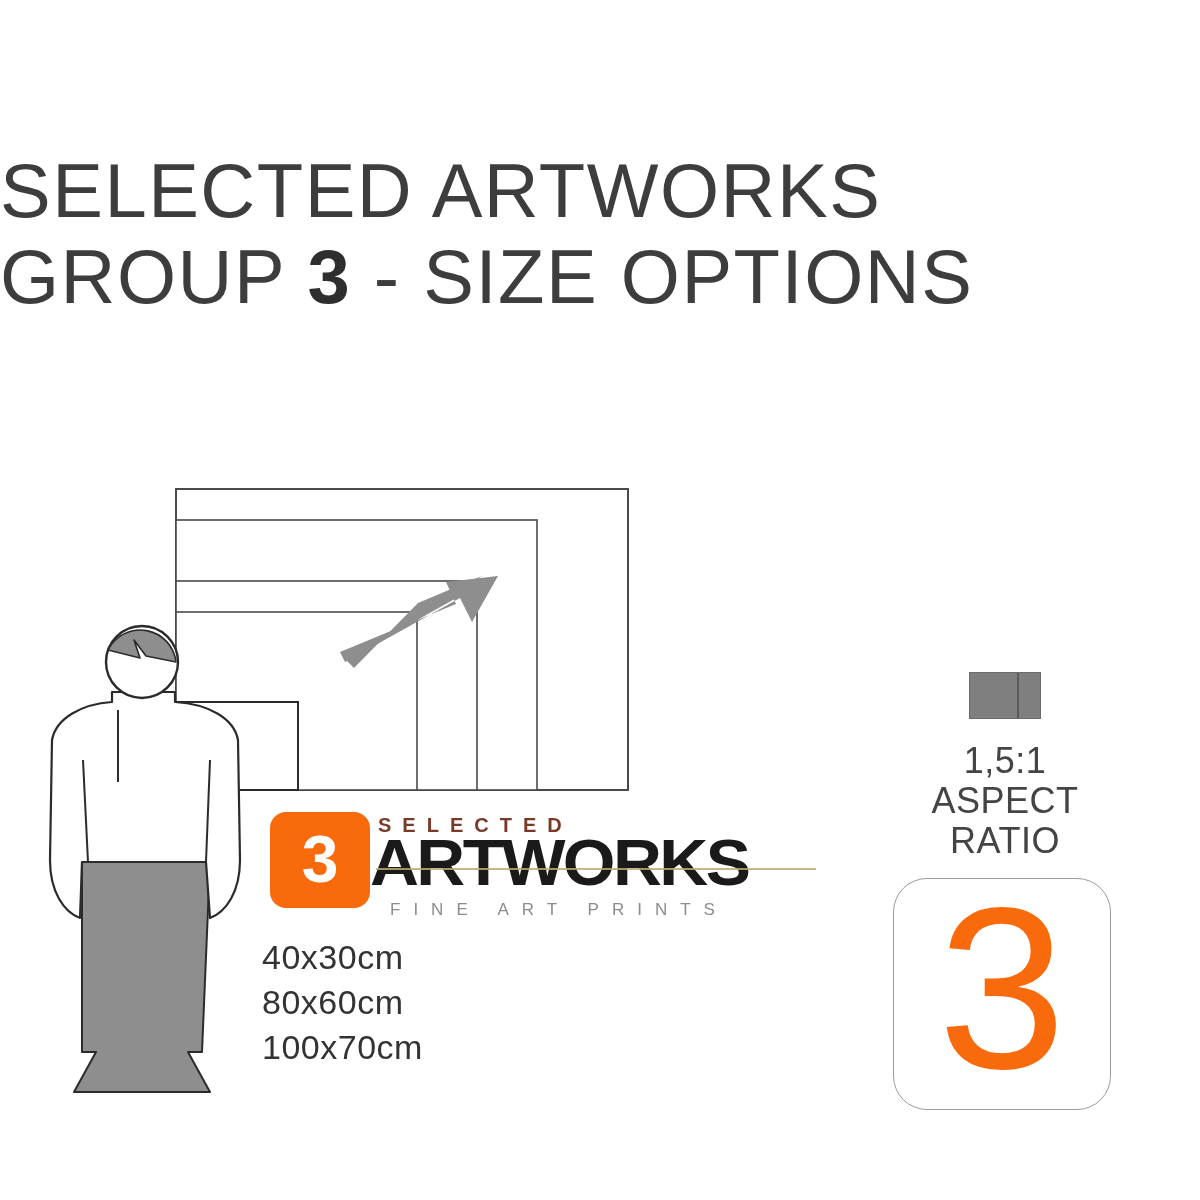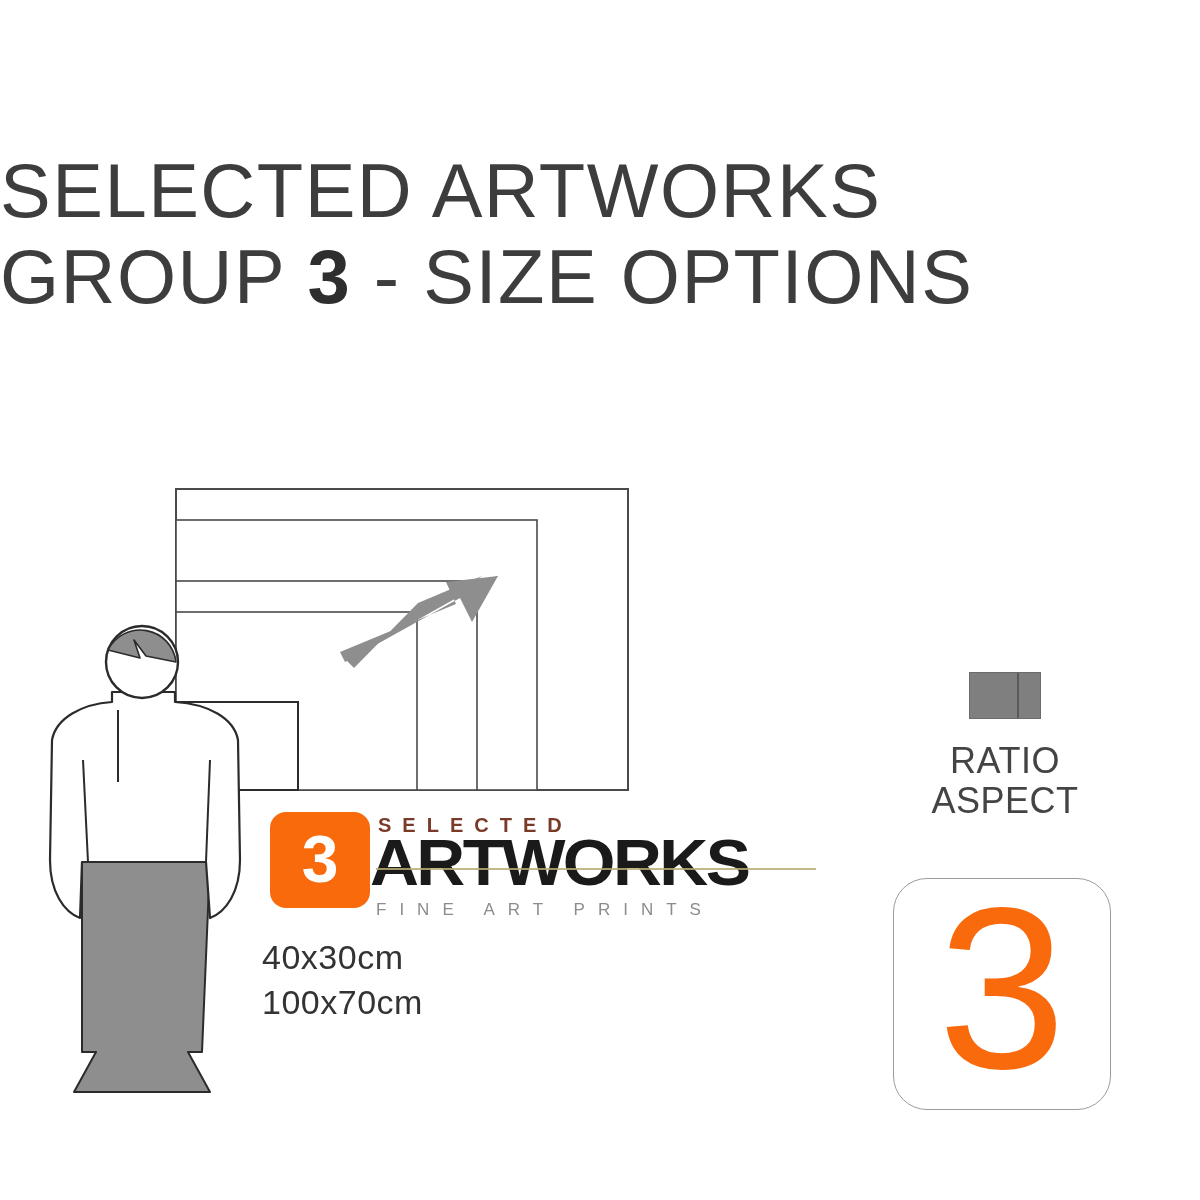--- a/index.html
+++ b/index.html
@@ -122,21 +122,21 @@
     position: absolute;
     left: 6px;
     top: 56px;
     width: 440px;
     height: 2px;
     background: #b8ab73;
     opacity: 0.85;
   }
   #logo-tagline {
     position: absolute;
-    left: 6px;
+    left: 20px;
     top: 88px;
     font-family: "Liberation Sans", sans-serif;
     font-weight: 400;
     font-size: 17px;
     letter-spacing: 13px;
     color: #8c8c8c;
   }
 
   
   #size-list {
@@ -277,30 +277,32 @@
     <div id="logo-lockup">
       <div id="logo-selected">SELECTED</div>
       <div id="logo-artworks">ARTWORKS</div>
       <div id="logo-strike"></div>
       <div id="logo-tagline">FINE ART PRINTS</div>
     </div>
   </div>
 
   <div id="size-list">
     <div class="size-item">40x30cm</div>
+    <div class="size-item">80x60cm</div>
     <div class="size-item">100x70cm</div>
   </div>
 
   <div id="aspect-block">
     <div id="aspect-swatch">
       <div id="aspect-swatch-divider"></div>
     </div>
     <div id="aspect-text">
+      <div class="aspect-line">1,5:1</div>
+      <div class="aspect-line">ASPECT</div>
       <div class="aspect-line">RATIO</div>
-      <div class="aspect-line">ASPECT</div>
     </div>
   </div>
 
   <div id="group-card">
     <span id="group-card-number">3</span>
   </div>
 
 </div>
 
 </body></html>

